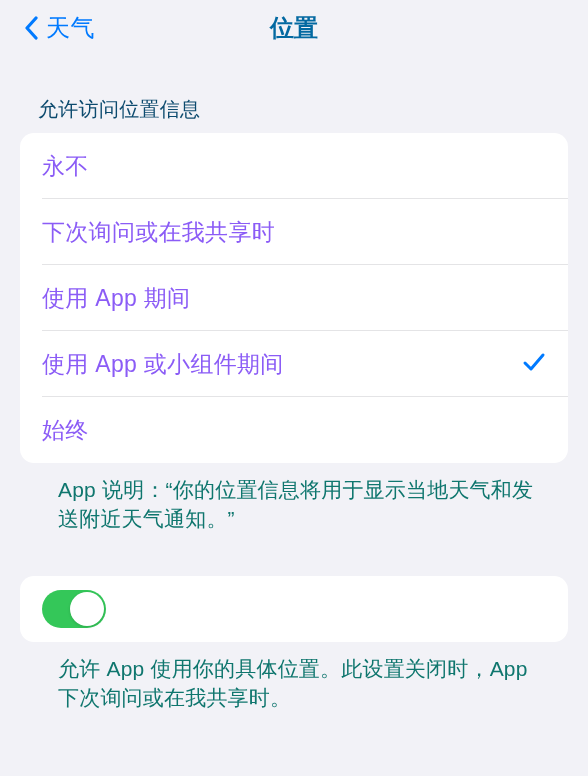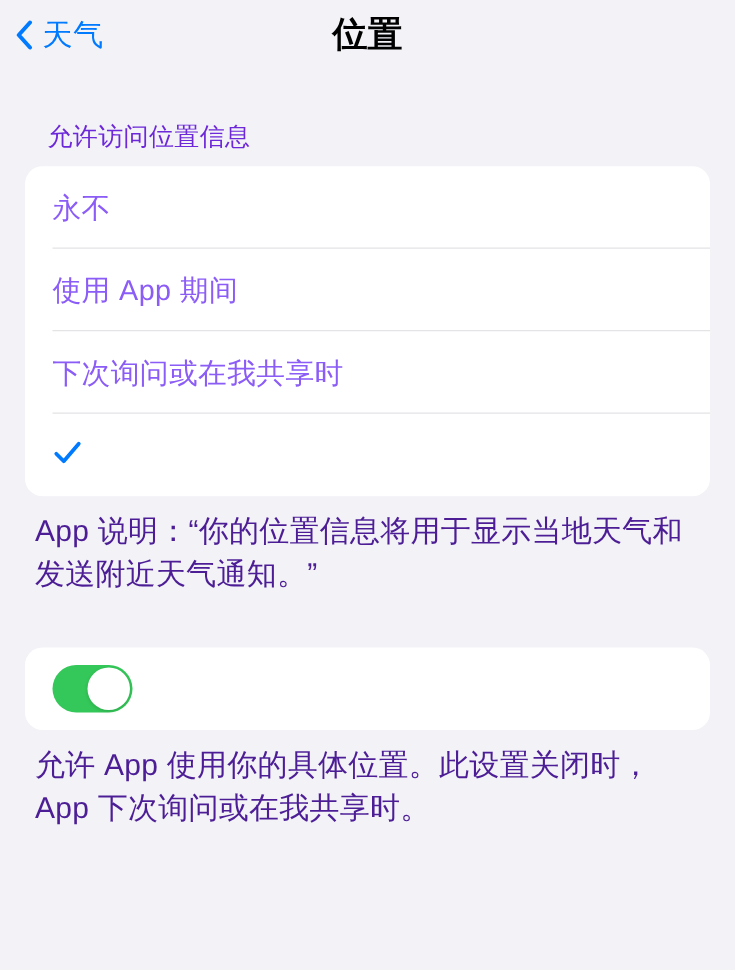--- a/index.html
+++ b/index.html
@@ -18,48 +18,48 @@
     .nav-bar {
       height: 56px;
       display: flex;
       align-items: center;
       position: relative;
       background: #f2f2f7;
     }
     .back-button {
       display: flex;
       align-items: center;
-      padding-left: 10px;
+      padding-left: 22px;
       cursor: pointer;
       color: #007aff;
     }
     .back-chevron {
       width: 20px;
       height: 28px;
       display: flex;
       align-items: center;
       justify-content: center;
     }
     .back-label {
       font-size: 24px;
       font-weight: 400;
       letter-spacing: 0.5px;
       margin-left: 4px;
     }
     .nav-title {
       position: absolute;
       left: 50%;
       transform: translateX(-50%);
-      font-size: 28px;
+      font-size: 24px;
       font-weight: 600;
-      color: #000000;
+      color: #0369a1;
     }
     .section-header {
       font-size: 20px;
-      color: #6d28d9;
+      color: #0c4a6e;
       padding: 40px 38px 10px 38px;
       letter-spacing: 0.3px;
     }
     .group {
       background: #ffffff;
       margin: 0 20px;
       border-radius: 14px;
       overflow: hidden;
     }
     .cell {
@@ -82,23 +82,23 @@
     }
     .cell-label {
       font-size: 23px;
       color: #8b5cf6;
       letter-spacing: 0.3px;
     }
     .checkmark {
       color: #007aff;
     }
     .footer-text {
-      font-size: 24px;
-      color: #4c1d95;
-      padding: 12px 38px 10px 28px;
+      font-size: 21px;
+      color: #0f766e;
+      padding: 12px 38px 10px 58px;
       line-height: 1.4;
       letter-spacing: 0.2px;
     }
     .spacer {
       height: 32px;
     }
     .toggle {
       width: 64px;
       height: 38px;
       border-radius: 19px;
@@ -133,31 +133,35 @@
   <div class="nav-title">位置</div>
 </div>
 
 <div class="section-header">允许访问位置信息</div>
 
 <div class="group">
   <div class="cell">
     <span class="cell-label">永不</span>
   </div>
   <div class="cell">
+    <span class="cell-label">下次询问或在我共享时</span>
+  </div>
+  <div class="cell">
     <span class="cell-label">使用 App 期间</span>
   </div>
   <div class="cell">
-    <span class="cell-label">下次询问或在我共享时</span>
-  </div>
-  <div class="cell">
+    <span class="cell-label">使用 App 或小组件期间</span>
     <span class="checkmark">
       <svg width="24" height="24" viewBox="0 0 24 24" fill="none">
         <path d="M3 13 L9 19 L21 5" stroke="#007aff" stroke-width="3" stroke-linecap="round" stroke-linejoin="round"></path>
       </svg>
     </span>
+  </div>
+  <div class="cell">
+    <span class="cell-label">始终</span>
   </div>
 </div>
 
 <div class="footer-text">App 说明：“你的位置信息将用于显示当地天气和发送附近天气通知。”</div>
 
 <div class="spacer"></div>
 
 <div class="group">
   <div class="cell">
     <div class="toggle">

